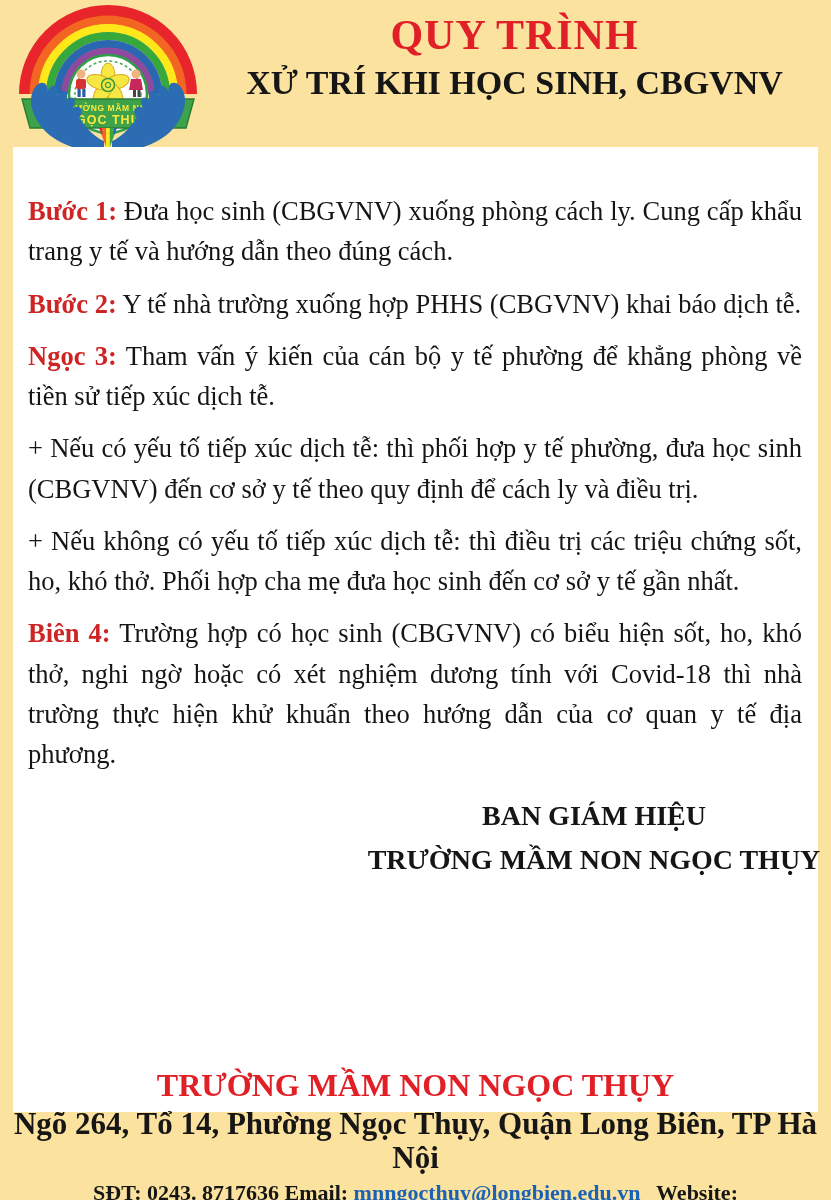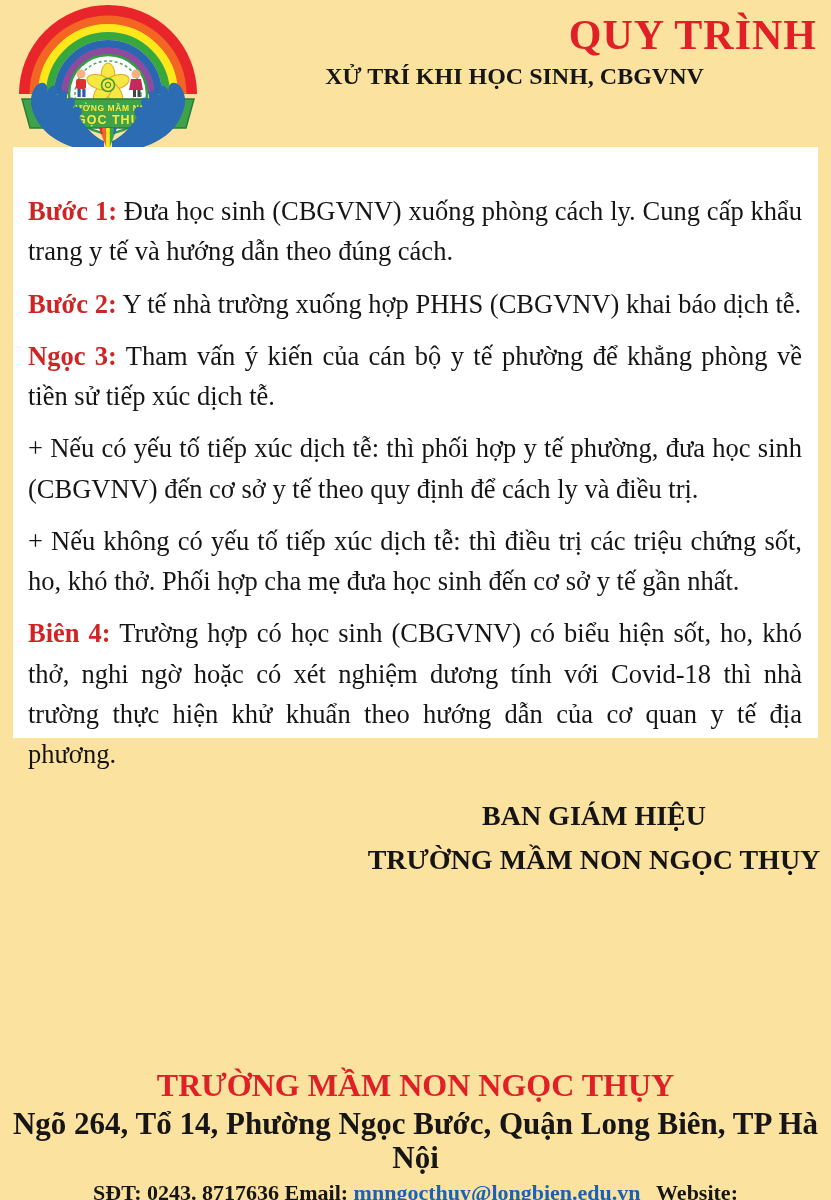--- a/index.html
+++ b/index.html
@@ -26,36 +26,35 @@
     right: 14px;
     top: 12px;
     text-align: center;
   }
   .title {
     font-size: 42px;
     font-weight: bold;
     color: #E11F26;
     letter-spacing: 1px;
     line-height: 1.1;
-    text-align: right;
   }
   .subtitle {
     margin-top: 5px;
-    font-size: 24px;
+    font-size: 34px;
     font-weight: bold;
     color: #161616;
     line-height: 1.16;
   }
   
   .content-box {
     position: absolute;
     left: 13px;
     top: 147px;
     width: 805px;
-    height: 591px;
+    height: 965px;
     background: #FFFFFF;
     box-sizing: border-box;
     padding: 44px 16px 0 15px;
   }
   .step {
     margin: 0 0 12px 0;
     font-size: 26.5px;
     line-height: 1.52;
     color: #151515;
     text-align: justify;
@@ -229,21 +228,21 @@
     </p>
 
     <div class="signature">
       <div class="signature-line">BAN GIÁM HIỆU</div>
       <div class="signature-line">TRƯỜNG MẦM NON NGỌC THỤY</div>
     </div>
   </main>
 
   <footer class="footer">
     <div class="footer-name">TRƯỜNG MẦM NON NGỌC THỤY</div>
-    <div class="footer-address">Ngõ 264, Tổ 14, Phường Ngọc Bước, Quận Long Biên, TP Hà Nội</div>
+    <div class="footer-address">Ngõ 264, Tổ 14, Phường Ngọc Thụy, Quận Long Biên, TP Hà Nội</div>
     <div class="footer-contact">
       <span>SĐT:</span>
       <span>0243. 8717636</span>
       <span>Email:</span>
       <a class="email-link">mnngocthuy@longbien.edu.vn</a>
       <span class="website-label">Website:</span>
       
     </div>
   </footer>
 

